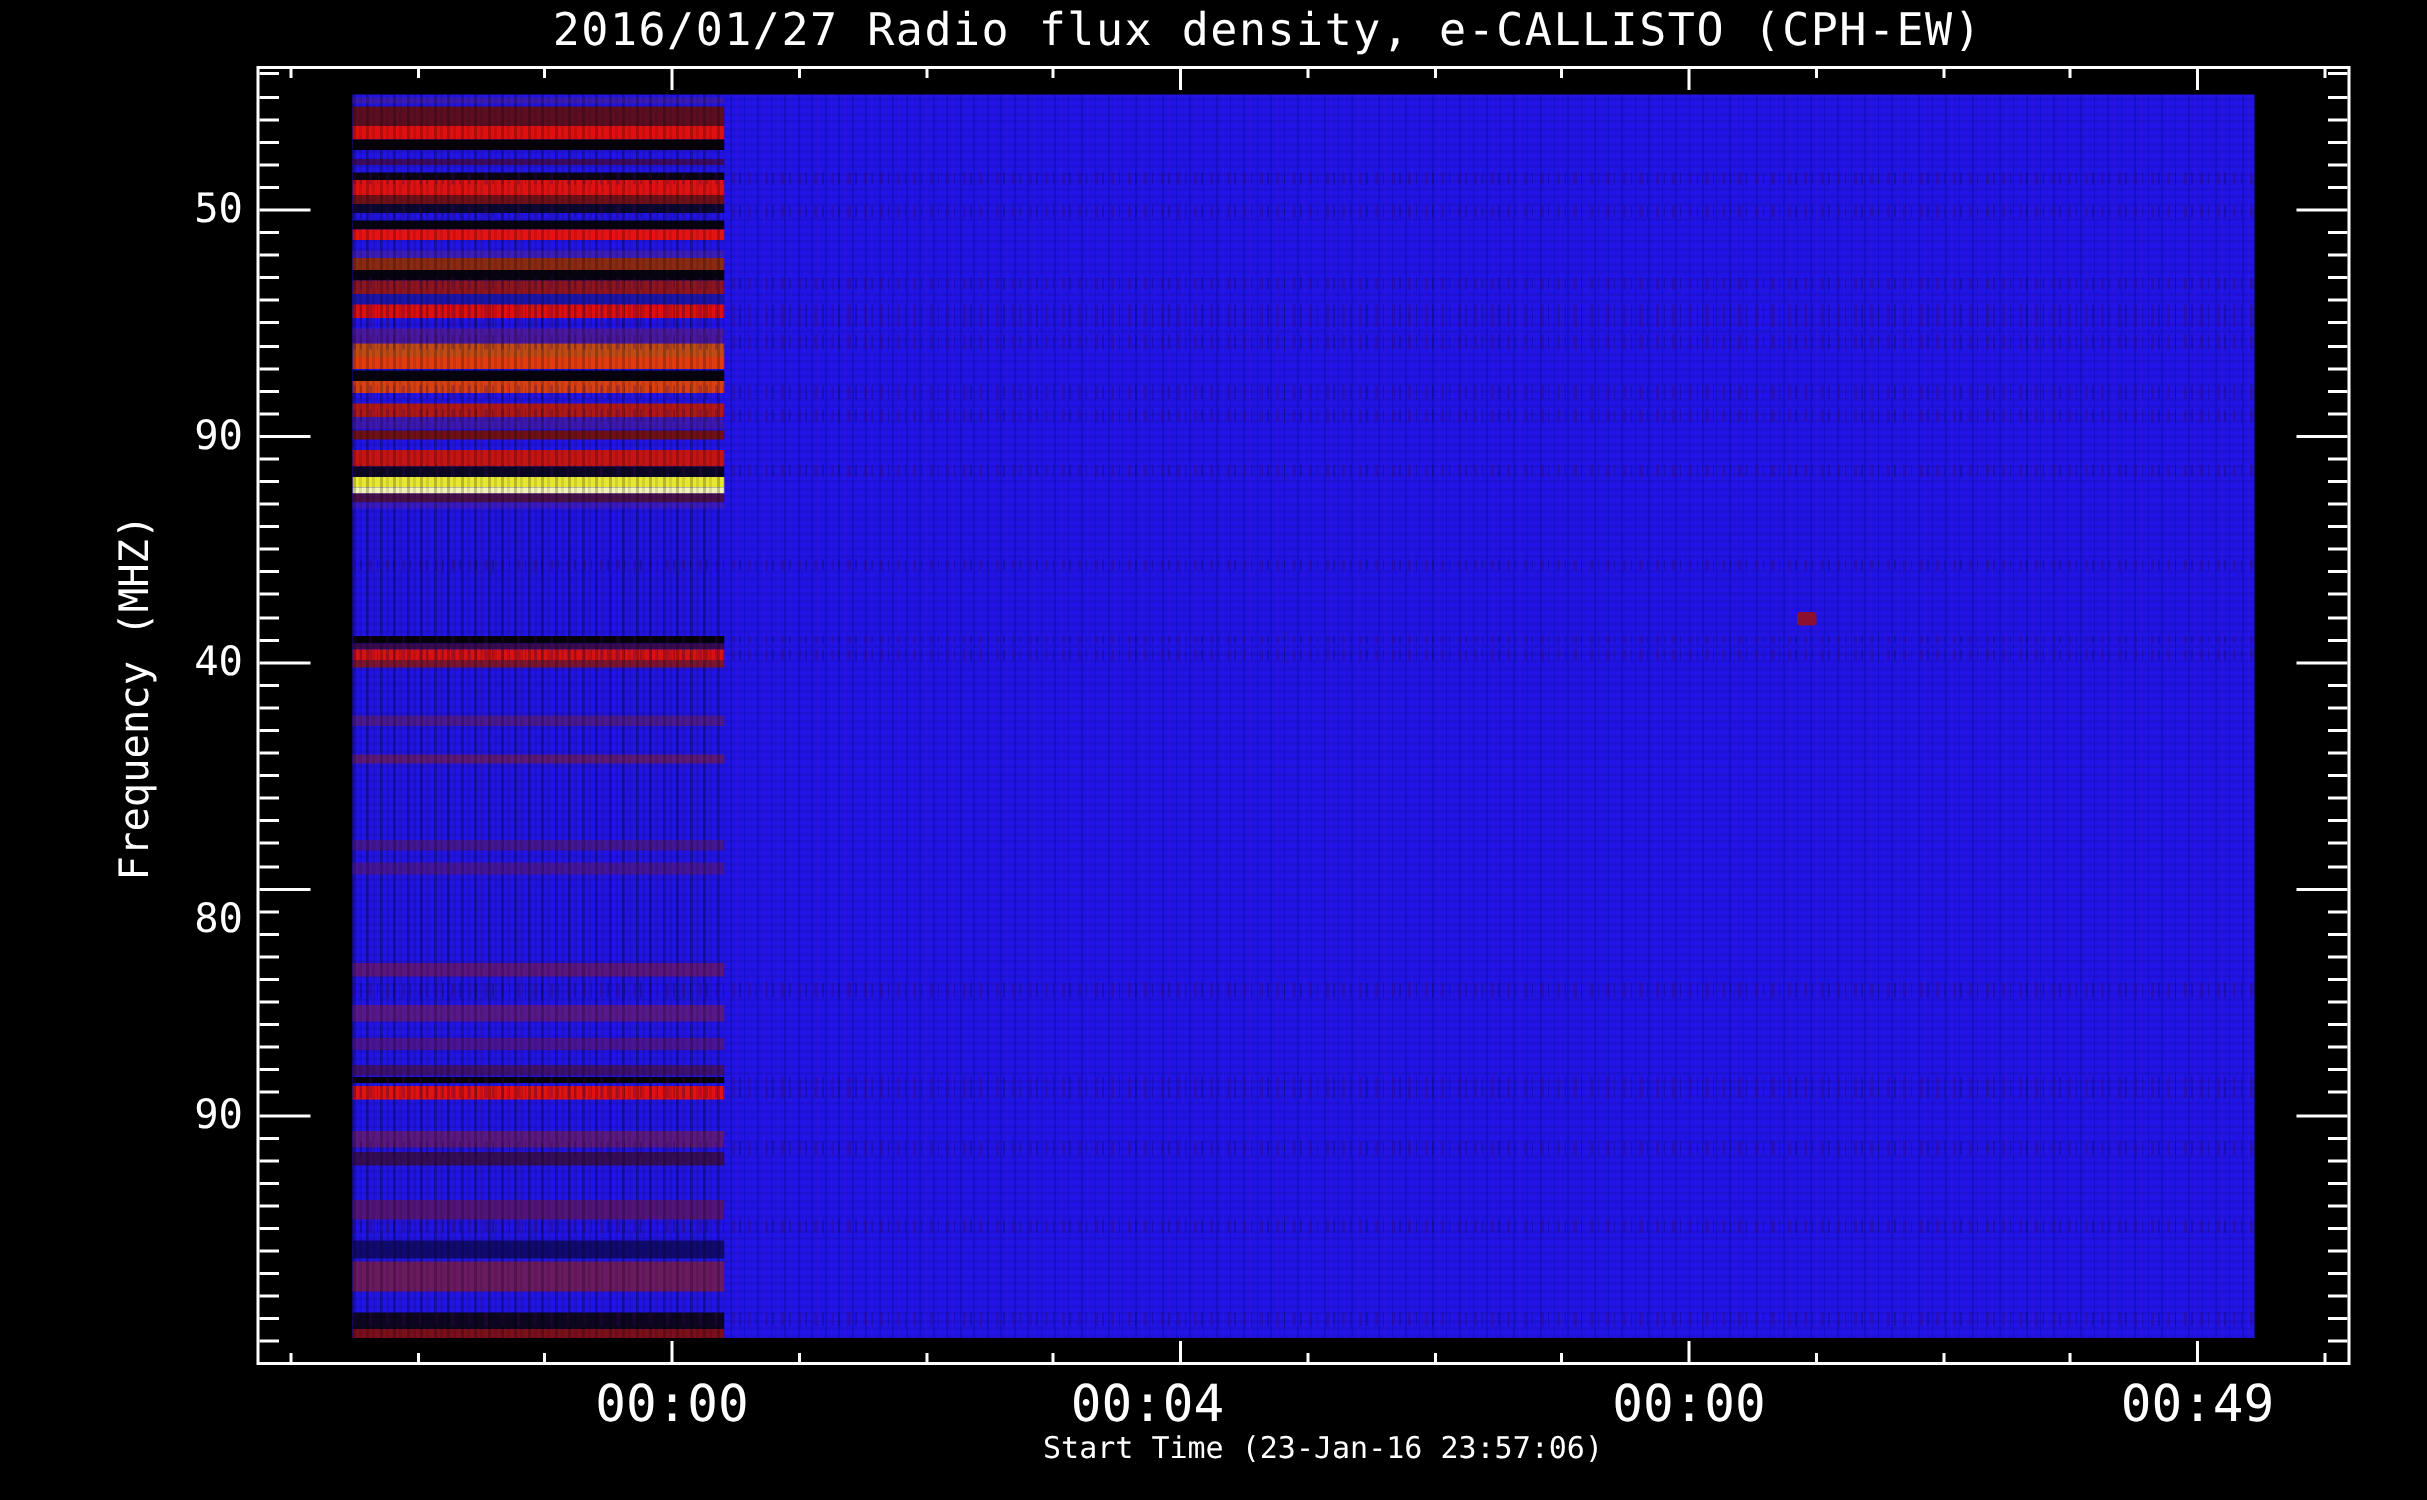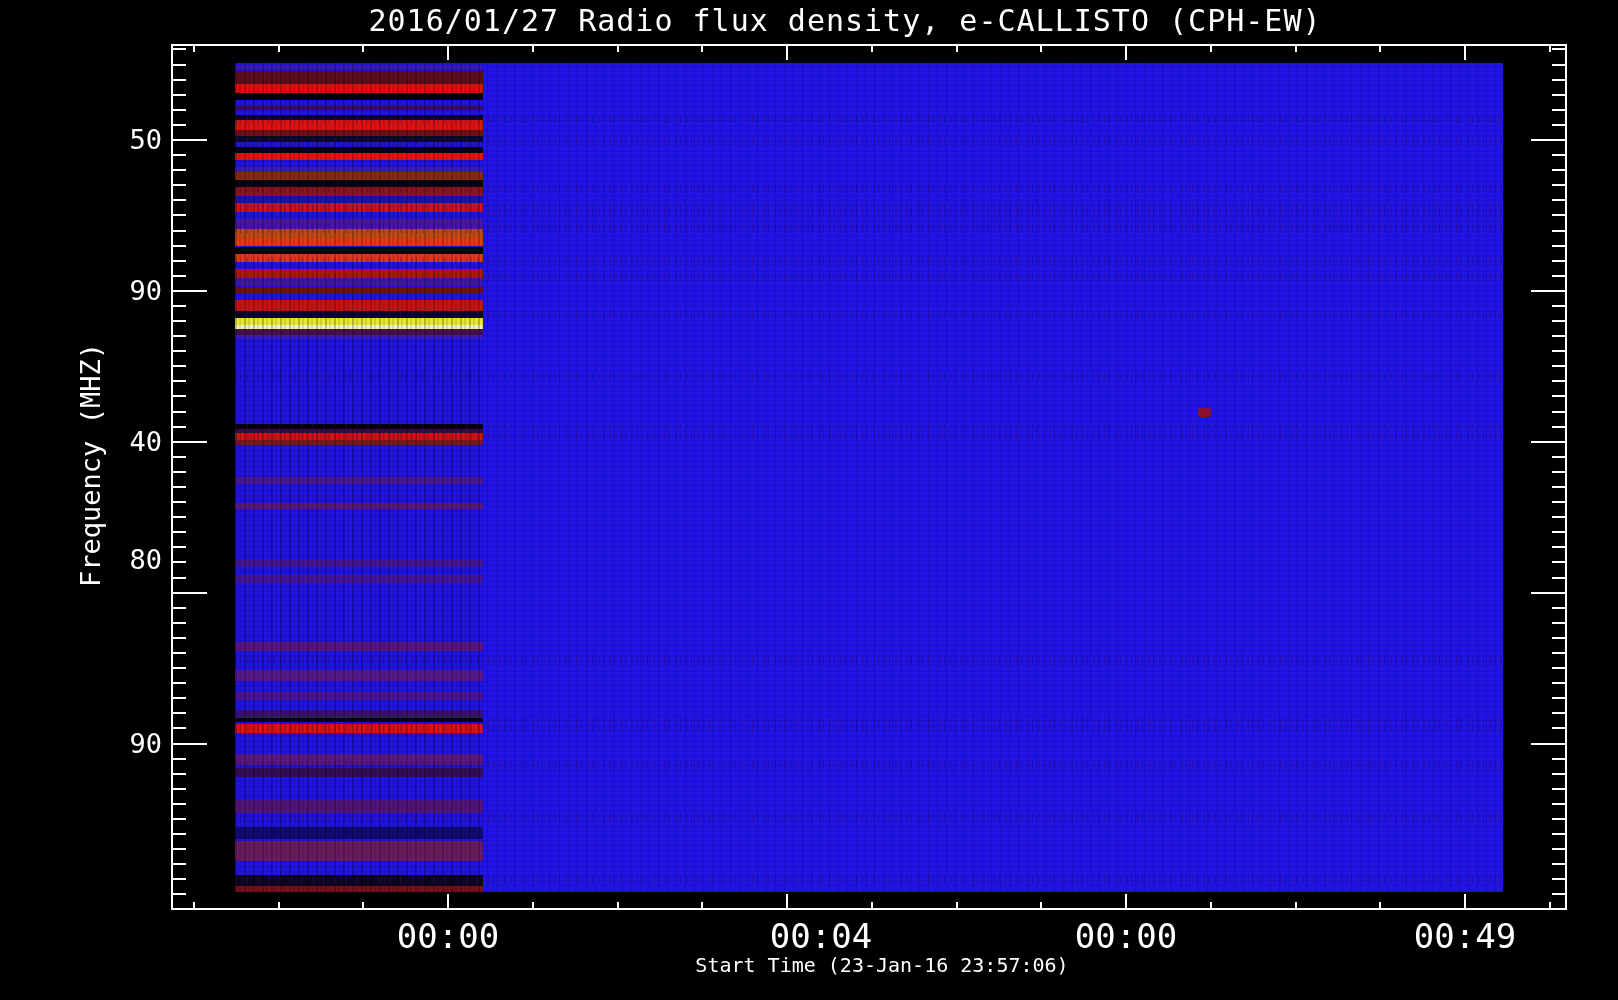--- a/index.html
+++ b/index.html
@@ -260,21 +260,21 @@
       <div class="tick" style="top: 817.2px; right: 0px; height: 2px; width: 13px;"></div>
       <div class="tick" style="top: 832.288px; left: 0px; height: 2px; width: 13px;"></div>
       <div class="tick" style="top: 832.288px; right: 0px; height: 2px; width: 13px;"></div>
       <div class="tick" style="top: 847.375px; left: 0px; height: 2px; width: 13px;"></div>
       <div class="tick" style="top: 847.375px; right: 0px; height: 2px; width: 13px;"></div>
     </div>
 
   <div class="y-axis-title">Frequency (MHZ)</div>
   <div class="x-axis-title">Start Time (23-Jan-16 23:57:06)</div>
 <div class="x-tick-label" style="left: 448px;">00:00</div>
-    <div class="x-tick-label" style="left: 821px;">00:04</div>
+    <div class="x-tick-label" style="left: 765px;">00:04</div>
     <div class="x-tick-label" style="left: 1126px;">00:00</div>
     <div class="x-tick-label" style="left: 1465px;">00:49</div>
     <div class="y-tick-label" style="top: 124px;">50</div>
     <div class="y-tick-label" style="top: 274.875px;">90</div>
     <div class="y-tick-label" style="top: 425.75px;">40</div>
-    <div class="y-tick-label" style="top: 544px;">80</div>
+    <div class="y-tick-label" style="top: 597px;">80</div>
     <div class="y-tick-label" style="top: 727.5px;">90</div>
   </div>
 
 </body></html>

